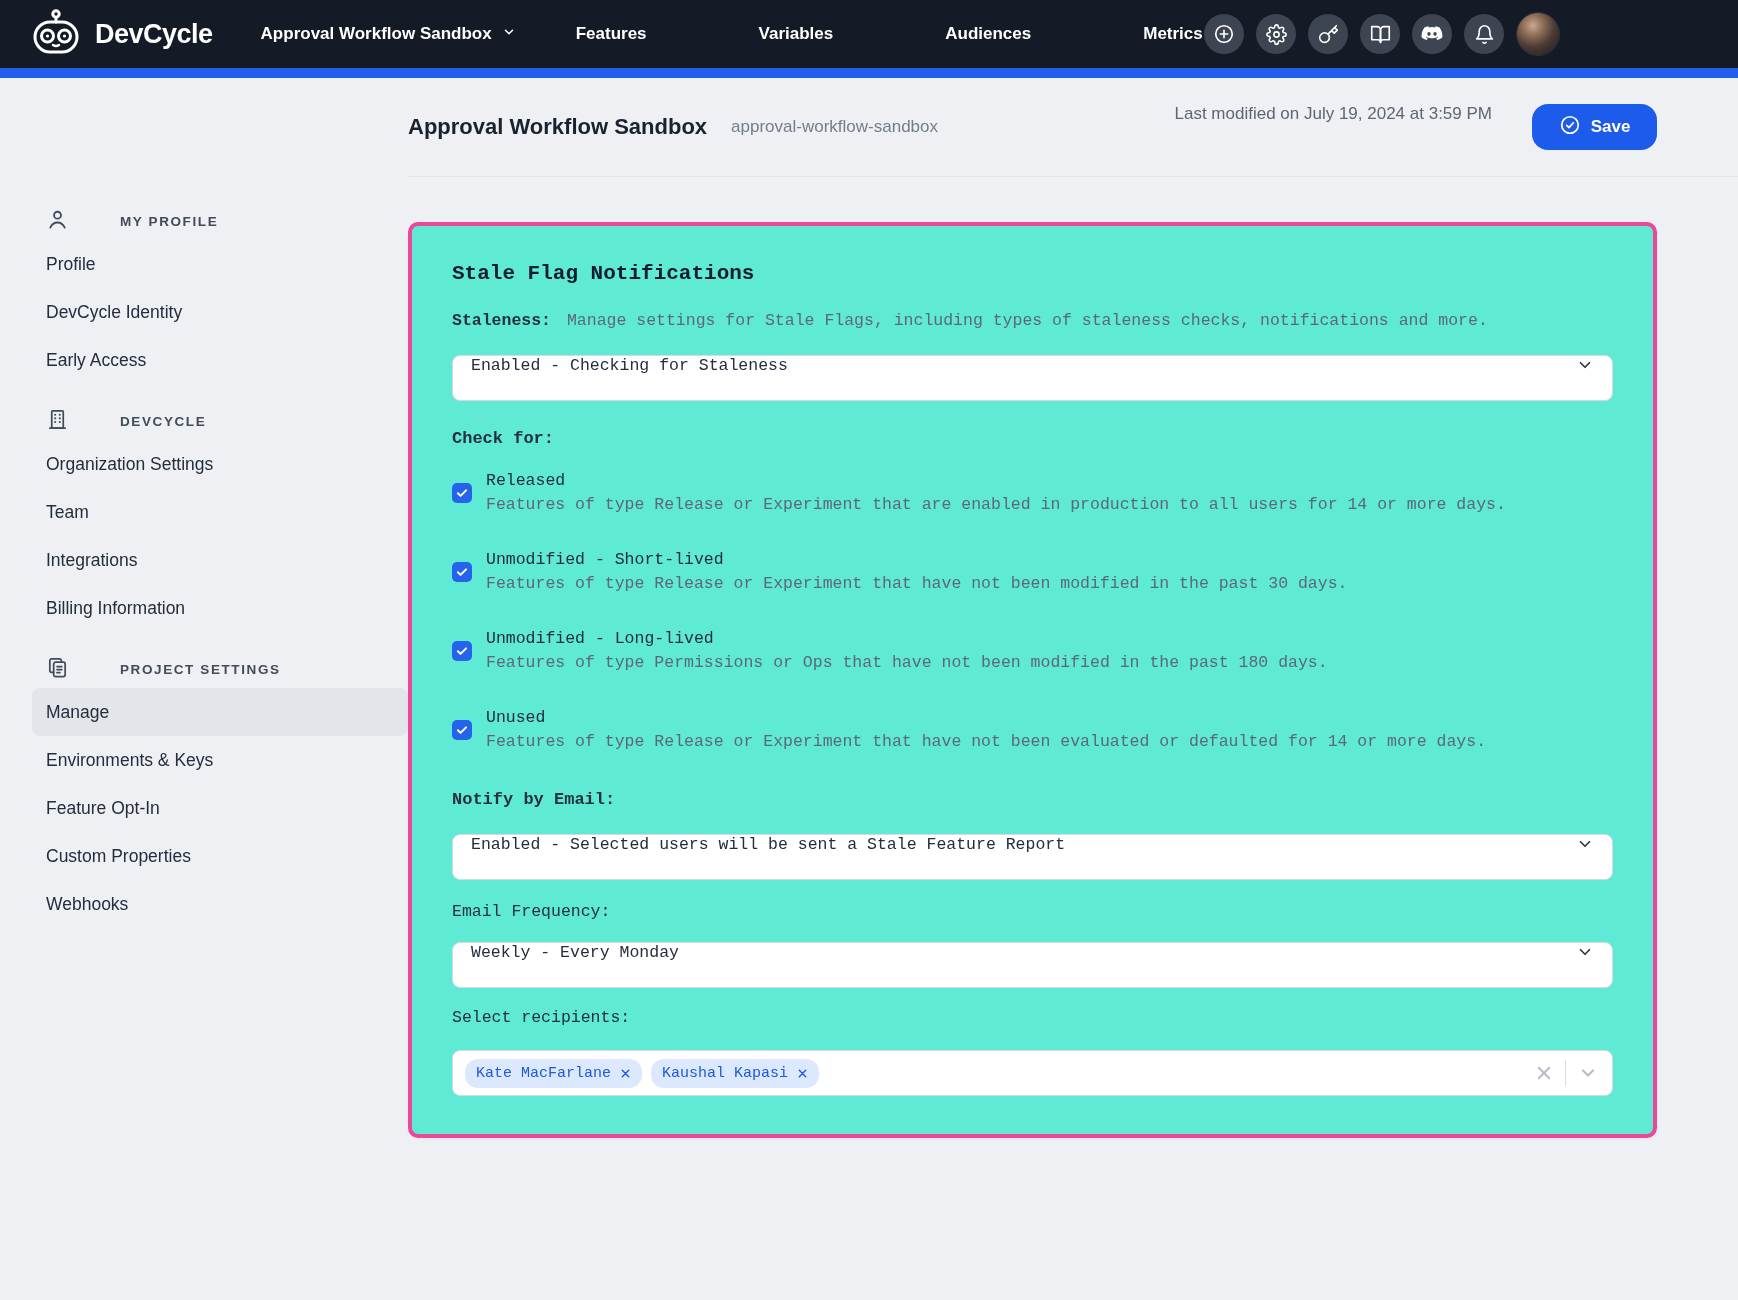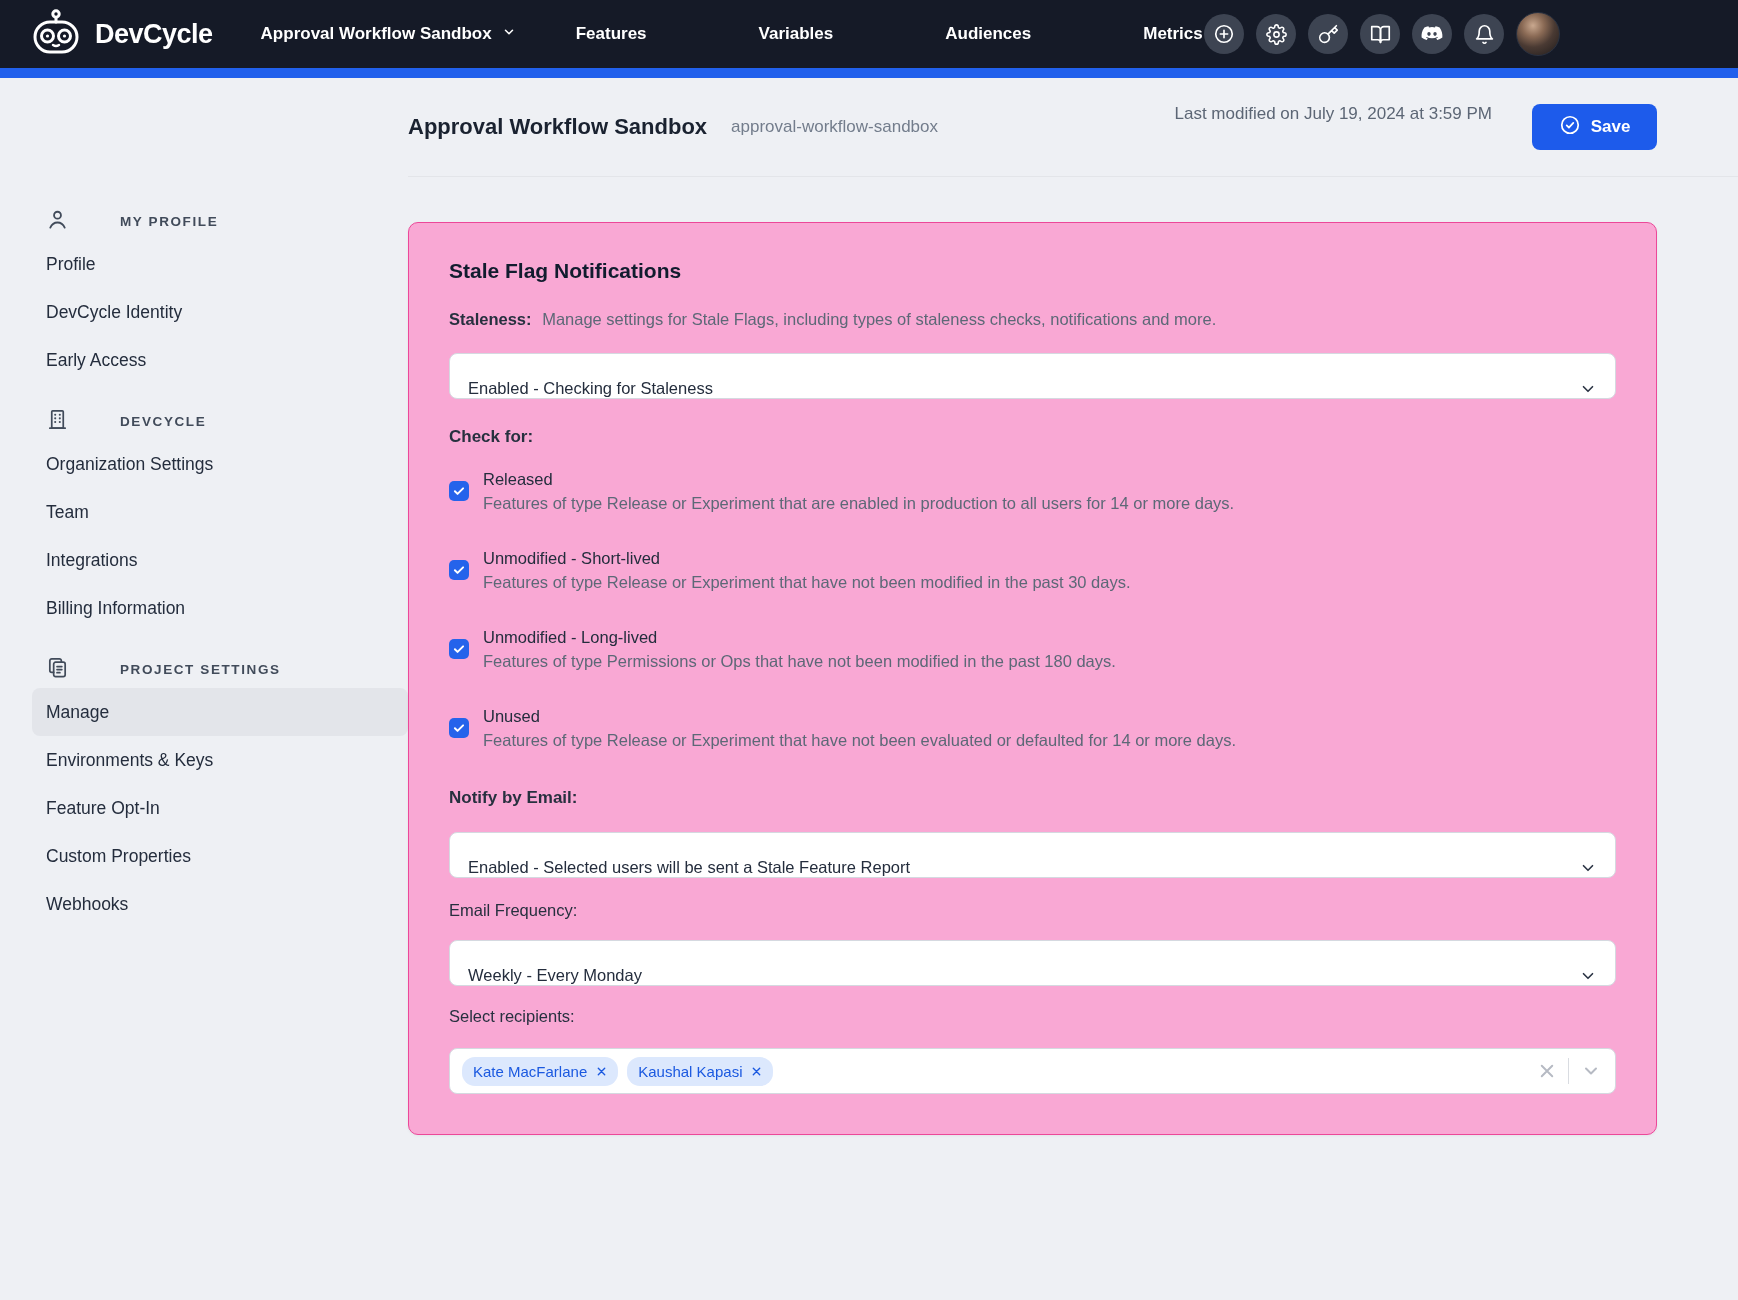--- a/index.html
+++ b/index.html
@@ -64,40 +64,41 @@
   .page-header {
     height:99px; display:flex; align-items:center;
     border-bottom:1px solid #e3e5e9; padding-right:81px;
   }
   .page-title { font-size:22px; font-weight:700; color:#1a2230; }
   .page-slug { font-size:17px; color:#737d8c; margin-left:24px; }
   .header-right { margin-left:auto; display:flex; align-items:flex-start; gap:40px; }
   .last-modified { font-size:17px; color:#5c6675; }
   .save-btn {
     display:flex; align-items:center; justify-content:center; gap:10px;
-    width:125px; height:46px; border:none; border-radius:8px;
+    width:125px; height:46px; border:none; border-radius:16px;
     background:#1d5beb; color:#fff; font-family:inherit; font-size:17px; font-weight:700;
     cursor:pointer;
   }
 
   
   .card {
     margin-top:45px; width:1249px; min-height:913px;
-    background:#f9a8d4; border:1px solid #ec4899; border-radius:10px;
+    background:#5eead4; border:4px solid #ec4899; border-radius:10px;
     box-shadow:0 1px 3px rgba(16,24,40,.05);
     padding:36px 40px 38px 40px;
+    font-family:Liberation Mono, monospace;
   }
   .card h2 { font-size:21px; font-weight:700; color:#111c2e; margin-bottom:24px; }
   .staleness-line { font-size:16.5px; line-height:24px; margin-bottom:22px; }
   .staleness-line .lbl { font-weight:700; color:#27303f; }
   .staleness-line .desc { color:#5d6877; margin-left:6px; }
 
   .select-box {
     height:46px; border:1px solid #d5d9e0; border-radius:8px; background:#fff;
-    display:flex; align-items:flex-end; padding:0 18px; cursor:pointer;
+    display:flex; align-items:flex-start; padding:0 18px; cursor:pointer;
     font-size:16.5px; color:#242d3d;gap:9px;
   }
   .select-box .chev { margin-left:auto; color:#2b3444; display:flex; }
   .mb26 { margin-bottom:26px; }
   .mb18 { margin-bottom:18px; }
   .mb20 { margin-bottom:20px; }
 
   .group-label { font-size:17px; font-weight:700; color:#27303f; line-height:24px; }
   .plain-label { font-size:16.5px; color:#27303f; line-height:24px; }
 

